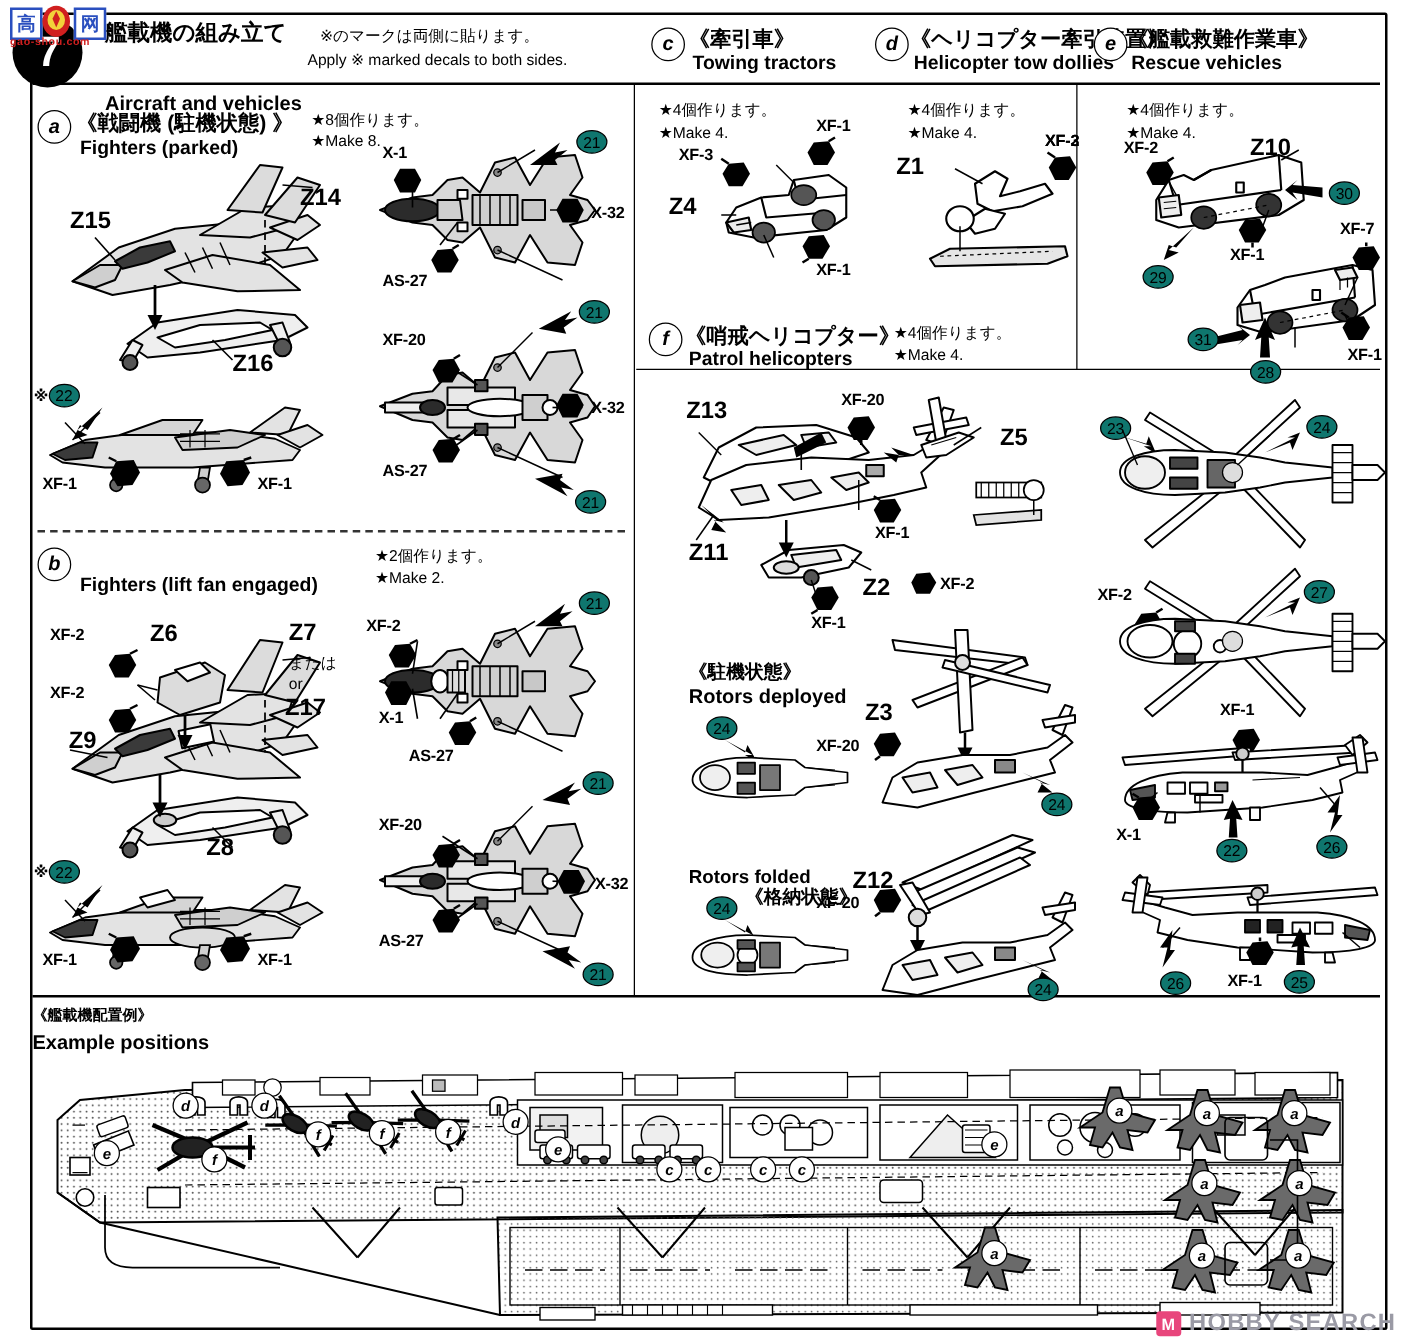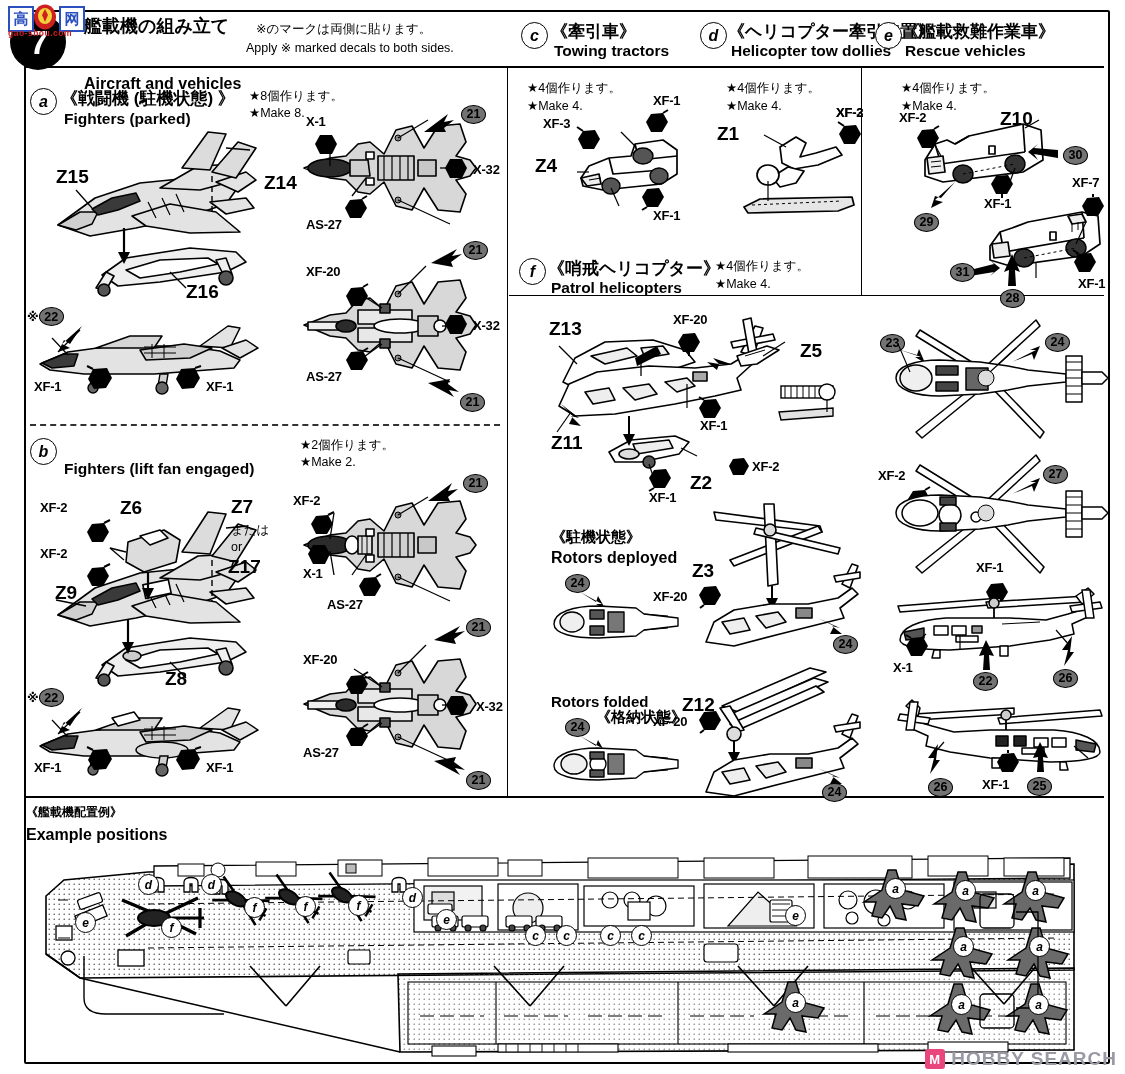--- a/index.html
+++ b/index.html
@@ -18,21 +18,21 @@
   .note{font-size:12.5px;white-space:nowrap;}
   .partno{font-size:19px;font-weight:bold;white-space:nowrap;}
   .stepnum{position:absolute;left:10px;top:14px;width:56px;height:56px;border-radius:50%;
            background:#000;color:#fff;font-size:34px;font-weight:bold;
            display:flex;align-items:center;justify-content:center;letter-spacing:-2px;}
   .seclabel{width:25px;height:25px;border:1.6px solid #000;border-radius:50%;
             display:flex;align-items:center;justify-content:center;
             font-size:16px;font-weight:bold;font-style:italic;background:#fff;}
   .circnum{display:inline-flex;align-items:center;justify-content:center;
            width:23px;height:17px;border:1.4px solid #000;border-radius:50%;
-           font-size:12.5px;font-weight:bold;background:#737373;}
+           font-size:12.5px;font-weight:normal;background:#0f766e;}
   .divider{position:absolute;border-top:2px dashed #333;}
   .vline{position:absolute;border-left:1.5px solid #000;}
   .hline{position:absolute;border-top:1.5px solid #000;}
   .deckcirc{position:absolute;width:19px;height:19px;border:1.3px solid #000;border-radius:50%;
             background:#fff;display:flex;align-items:center;justify-content:center;
             font-size:12px;font-style:italic;font-weight:bold;z-index:6;}
   .wm{position:absolute;right:8px;bottom:4px;display:flex;align-items:center;gap:6px;
       font-size:19px;font-weight:bold;color:#9a9aa5;letter-spacing:1px;}
   .wm-mark{width:20px;height:20px;background:#e8467c;border-radius:3px;color:#fff;
            font-size:13px;display:flex;align-items:center;justify-content:center;}
@@ -117,21 +117,21 @@
         <circle cx="186" cy="158" r="7" fill="#555"></circle>
       </g>
       <path d="M84 108 L84 138" stroke="#000" stroke-width="2.2" fill="none"></path>
       <path d="M78 132 L84 144 L90 132 Z" fill="#000"></path>
 
       <line x1="186" y1="28" x2="210" y2="30" stroke="#000" stroke-width="1.3"></line>
       <line x1="52" y1="88" x2="36" y2="70" stroke="#000" stroke-width="1.3"></line>
       <line x1="130" y1="152" x2="146" y2="168" stroke="#000" stroke-width="1.3"></line>
     </svg>
   </div>
-  <div class="abs partno" style="left:264px;top:148px;margin-top:24px;">Z14</div>
+  <div class="abs partno" style="left:240px;top:148px;">Z14</div>
   <div class="abs partno" style="left:56px;top:166px;">Z15</div>
   <div class="abs partno" style="left:186px;top:281px;">Z16</div>
 
   <div class="abs" style="left:34px;top:318px;">
     <svg width="240" height="80" viewBox="0 0 240 80">
       <g fill="#e3e3e3" stroke="#000" stroke-width="1.5" stroke-linejoin="round">
         <path d="M6 46 L34 34 L78 28 L150 28 L186 33 L206 42 L200 50 L120 56 L50 56 L16 52 Z"></path>
         <path d="M8 45 L30 36 L44 36 L40 48 L18 50 Z" fill="#3a3a3a"></path>
         <path d="M62 30 L96 18 L128 18 L120 30 Z" fill="#d5d5d5"></path>
         <path d="M106 32 L150 26 L178 30 L156 40 L112 42 Z" fill="#cfcfcf"></path>
@@ -734,21 +734,21 @@
       <line x1="26" y1="100" x2="12" y2="120" stroke="#000" stroke-width="1.2"></line>
       <line x1="218" y1="44" x2="240" y2="30" stroke="#000" stroke-width="1.2"></line>
       <line x1="136" y1="136" x2="152" y2="144" stroke="#000" stroke-width="1.2"></line>
       <line x1="142" y1="72" x2="142" y2="96" stroke="#000" stroke-width="1.2"></line>
       <line x1="104" y1="152" x2="110" y2="170" stroke="#000" stroke-width="1.2"></line>
     </svg>
   </div>
   <div class="abs partno" style="left:549px;top:318px;">Z13</div>
   <div class="abs partno" style="left:551px;top:432px;">Z11</div>
   <div class="abs partno" style="left:800px;top:340px;">Z5</div>
-  <div class="abs partno" style="left:690px;top:472px;">Z2</div>
+  <div class="abs partno" style="left:690px;top:460px;">Z2</div>
   <div class="abs lbl" style="left:673px;top:312px;">XF-20</div>
   <div class="abs" style="left:676px;top:330px;">
     <svg width="26" height="26" viewBox="0 0 26 26">
         <path d="M7 4 L19 3 L24 12 L18 22 L7 22 L2 12 Z" fill="#000"></path>
         <path d="M13 22 L13 26" stroke="#000" stroke-width="2"></path>
       </svg>
   </div>
   <div class="abs lbl" style="left:700px;top:418px;">XF-1</div>
   <div class="abs" style="left:697px;top:396px;">
     <svg width="26" height="26" viewBox="0 0 26 26">

